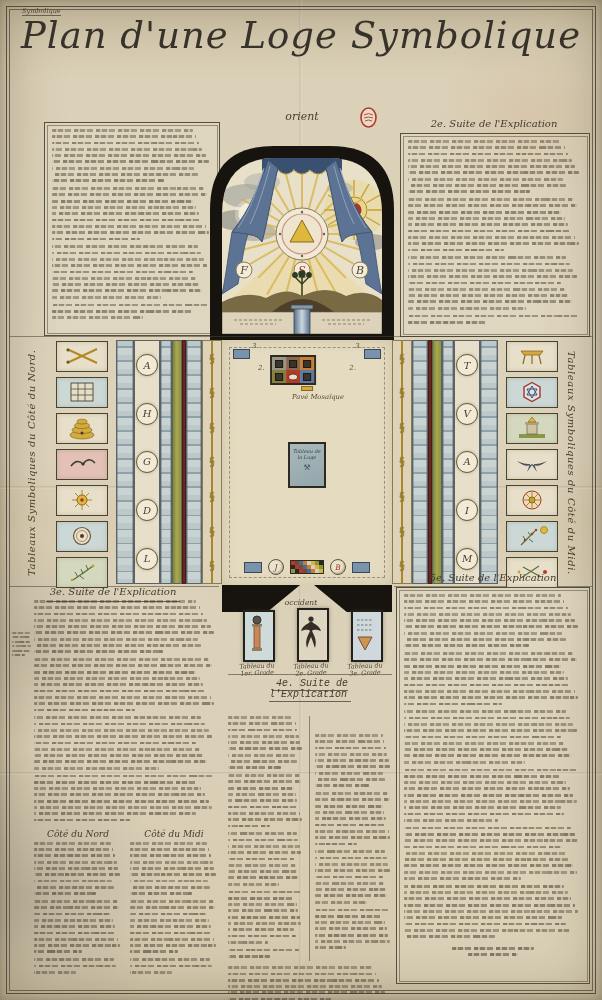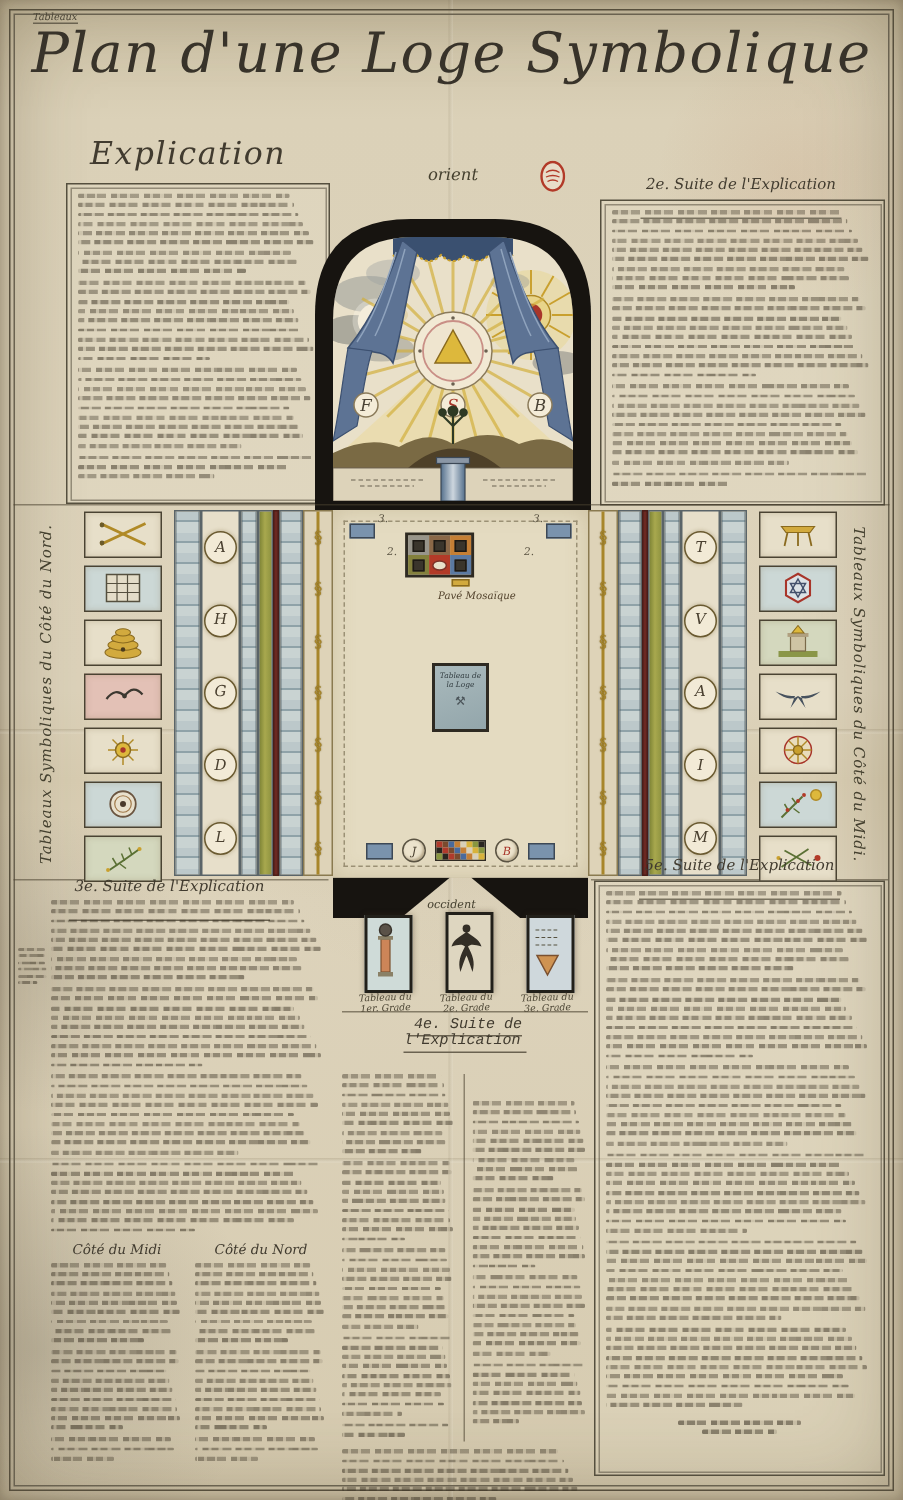--- a/index.html
+++ b/index.html
@@ -20,21 +20,21 @@
   .outer-frame::before{content:"";position:absolute;inset:2px;border:.8px solid #6a6250;}
 
   .corner-note{position:absolute;top:7px;left:22px;font-size:6.5px;font-style:italic;color:#4a4436;border-bottom:.5px solid #6a6250;}
 
   .title{position:absolute;top:14px;left:0;width:602px;text-align:center;font-size:37px;font-style:italic;letter-spacing:1px;color:#38332a;}
   .subtitle{position:absolute;top:58px;left:0;width:602px;text-align:center;font-size:21px;font-style:italic;color:#3d382e;}
 
   .script-head{font-style:italic;color:#413b2f;}
   .explication-head{position:absolute;top:90px;left:60px;font-size:21px;letter-spacing:1px;}
   .suite-head{position:absolute;text-align:center;font-size:10px;}
-  .suite-head span{border-bottom:.7px solid #6a6250;padding:0 4px 16px;}
+  .suite-head span{border-bottom:.7px solid #6a6250;padding:0 4px 4px;}
 
   .hand-block{overflow:hidden;}
   .hand-line{height:2.8px;margin-bottom:3.5px;border-radius:1px;
     background:repeating-linear-gradient(90deg, rgba(56,48,34,.55) 0 4px, rgba(56,48,34,.15) 4px 6px, rgba(56,48,34,.5) 6px 11px, rgba(56,48,34,.1) 11px 13px, rgba(56,48,34,.45) 13px 19px, rgba(56,48,34,0) 19px 22px);}
   .text-frame{position:absolute;border:1px solid #554f3e;background:rgba(255,252,240,.10);padding:6px 7px;}
   .text-frame::before{content:"";position:absolute;inset:1.5px;border:.6px solid rgba(85,79,62,.55);pointer-events:none;}
 
   
   .arch-wrap{position:absolute;left:206px;top:124px;width:192px;height:216px;}
   .orient-label{position:absolute;left:206px;top:110px;width:192px;text-align:center;font-size:11px;font-style:italic;color:#45402f;}
@@ -110,24 +110,23 @@
 </style>
 </head>
 <body>
 
 <div class="paper">
   <div class="crease-h" style="top:486px"></div>
   <div class="crease-h" style="top:772px"></div>
   <div class="crease-v" style="left:299px"></div>
   <div class="outer-frame"></div>
 
-  <div class="corner-note">Tableaux</div>
+  <div class="corner-note">Symbolique</div>
   <div class="title">Plan d'une Loge Symbolique</div>
 
-  <div class="script-head explication-head">Explication</div>
   <div class="text-frame" style="left:44px;top:122px;width:160px;height:200px;" title="Dense handwritten French manuscript text (explication of the symbolic lodge plan), largely illegible at this scale">
     <div class="hand-block">
         <div class="hand-line" style="width: 88%; background-position: 0px 0px; opacity: 0.78;"></div>
         <div class="hand-line" style="width: 90%; background-position: -23px 0px; opacity: 0.85;"></div>
         <div class="hand-line" style="width: 92%; background-position: -46px 0px; opacity: 0.92;"></div>
         <div class="hand-line" style="width: 94%; background-position: -9px 0px; opacity: 0.79;"></div>
         <div class="hand-line" style="width: 96%; background-position: -32px 0px; opacity: 0.86;"></div>
         <div class="hand-line" style="width: 98%; background-position: -55px 0px; opacity: 0.93;"></div>
         <div class="hand-line" style="width: 89%; background-position: -18px 0px; opacity: 0.8;"></div>
         <div class="hand-line" style="width: 91%; background-position: -41px 0px; opacity: 0.87;"></div>
@@ -700,21 +699,21 @@
         <div class="hand-line" style="width: 89%; background-position: -44px 0px; opacity: 0.94;"></div>
         <div class="hand-line" style="width: 91%; background-position: -7px 0px; opacity: 0.81;"></div>
         <div class="hand-line" style="width: 93%; background-position: -30px 0px; opacity: 0.88;"></div>
         <div class="hand-line" style="width: 95%; background-position: -53px 0px; opacity: 0.95;"></div>
         <div class="hand-line" style="width: 97%; background-position: -16px 0px; opacity: 0.82;"></div>
         <div class="hand-line" style="width: 88%; background-position: -39px 0px; opacity: 0.89;"></div>
         <div class="hand-line" style="width: 52%; background-position: -2px 0px; opacity: 0.96;"></div>
       </div>
     <div style="display:flex;gap:8px;margin-top:4px;">
       <div style="width:88px;">
-        <div class="script-head" style="font-size:9px;text-align:center;margin-bottom:3px;">Côté du Midi</div>
+        <div class="script-head" style="font-size:9px;text-align:center;margin-bottom:3px;">Côté du Nord</div>
         <div class="hand-block">
             <div class="hand-line" style="width: 88%; background-position: 0px 0px; opacity: 0.78;"></div>
             <div class="hand-line" style="width: 90%; background-position: -23px 0px; opacity: 0.85;"></div>
             <div class="hand-line" style="width: 92%; background-position: -46px 0px; opacity: 0.92;"></div>
             <div class="hand-line" style="width: 94%; background-position: -9px 0px; opacity: 0.79;"></div>
             <div class="hand-line" style="width: 96%; background-position: -32px 0px; opacity: 0.86;"></div>
             <div class="hand-line" style="width: 98%; background-position: -55px 0px; opacity: 0.93;"></div>
             <div class="hand-line" style="width: 89%; background-position: -18px 0px; opacity: 0.8;"></div>
             <div class="hand-line" style="width: 91%; background-position: -41px 0px; opacity: 0.87;"></div>
             <div class="hand-line" style="margin-bottom: 5px; width: 70%; background-position: -4px 0px; opacity: 0.94;"></div>
@@ -726,21 +725,21 @@
             <div class="hand-line" style="width: 94%; background-position: -22px 0px; opacity: 0.96;"></div>
             <div class="hand-line" style="width: 96%; background-position: -45px 0px; opacity: 0.83;"></div>
             <div class="hand-line" style="width: 98%; background-position: -8px 0px; opacity: 0.9;"></div>
             <div class="hand-line" style="margin-bottom: 5px; width: 55%; background-position: -31px 0px; opacity: 0.97;"></div>
             <div class="hand-line" style="width: 91%; background-position: -54px 0px; opacity: 0.84;"></div>
             <div class="hand-line" style="width: 93%; background-position: -17px 0px; opacity: 0.91;"></div>
             <div class="hand-line" style="width: 48%; background-position: -40px 0px; opacity: 0.78;"></div>
           </div>
       </div>
       <div style="width:88px;">
-        <div class="script-head" style="font-size:9px;text-align:center;margin-bottom:3px;">Côté du Nord</div>
+        <div class="script-head" style="font-size:9px;text-align:center;margin-bottom:3px;">Côté du Midi</div>
         <div class="hand-block">
             <div class="hand-line" style="width: 88%; background-position: 0px 0px; opacity: 0.78;"></div>
             <div class="hand-line" style="width: 90%; background-position: -23px 0px; opacity: 0.85;"></div>
             <div class="hand-line" style="width: 92%; background-position: -46px 0px; opacity: 0.92;"></div>
             <div class="hand-line" style="width: 94%; background-position: -9px 0px; opacity: 0.79;"></div>
             <div class="hand-line" style="width: 96%; background-position: -32px 0px; opacity: 0.86;"></div>
             <div class="hand-line" style="width: 98%; background-position: -55px 0px; opacity: 0.93;"></div>
             <div class="hand-line" style="width: 89%; background-position: -18px 0px; opacity: 0.8;"></div>
             <div class="hand-line" style="width: 91%; background-position: -41px 0px; opacity: 0.87;"></div>
             <div class="hand-line" style="margin-bottom: 5px; width: 70%; background-position: -4px 0px; opacity: 0.94;"></div>

